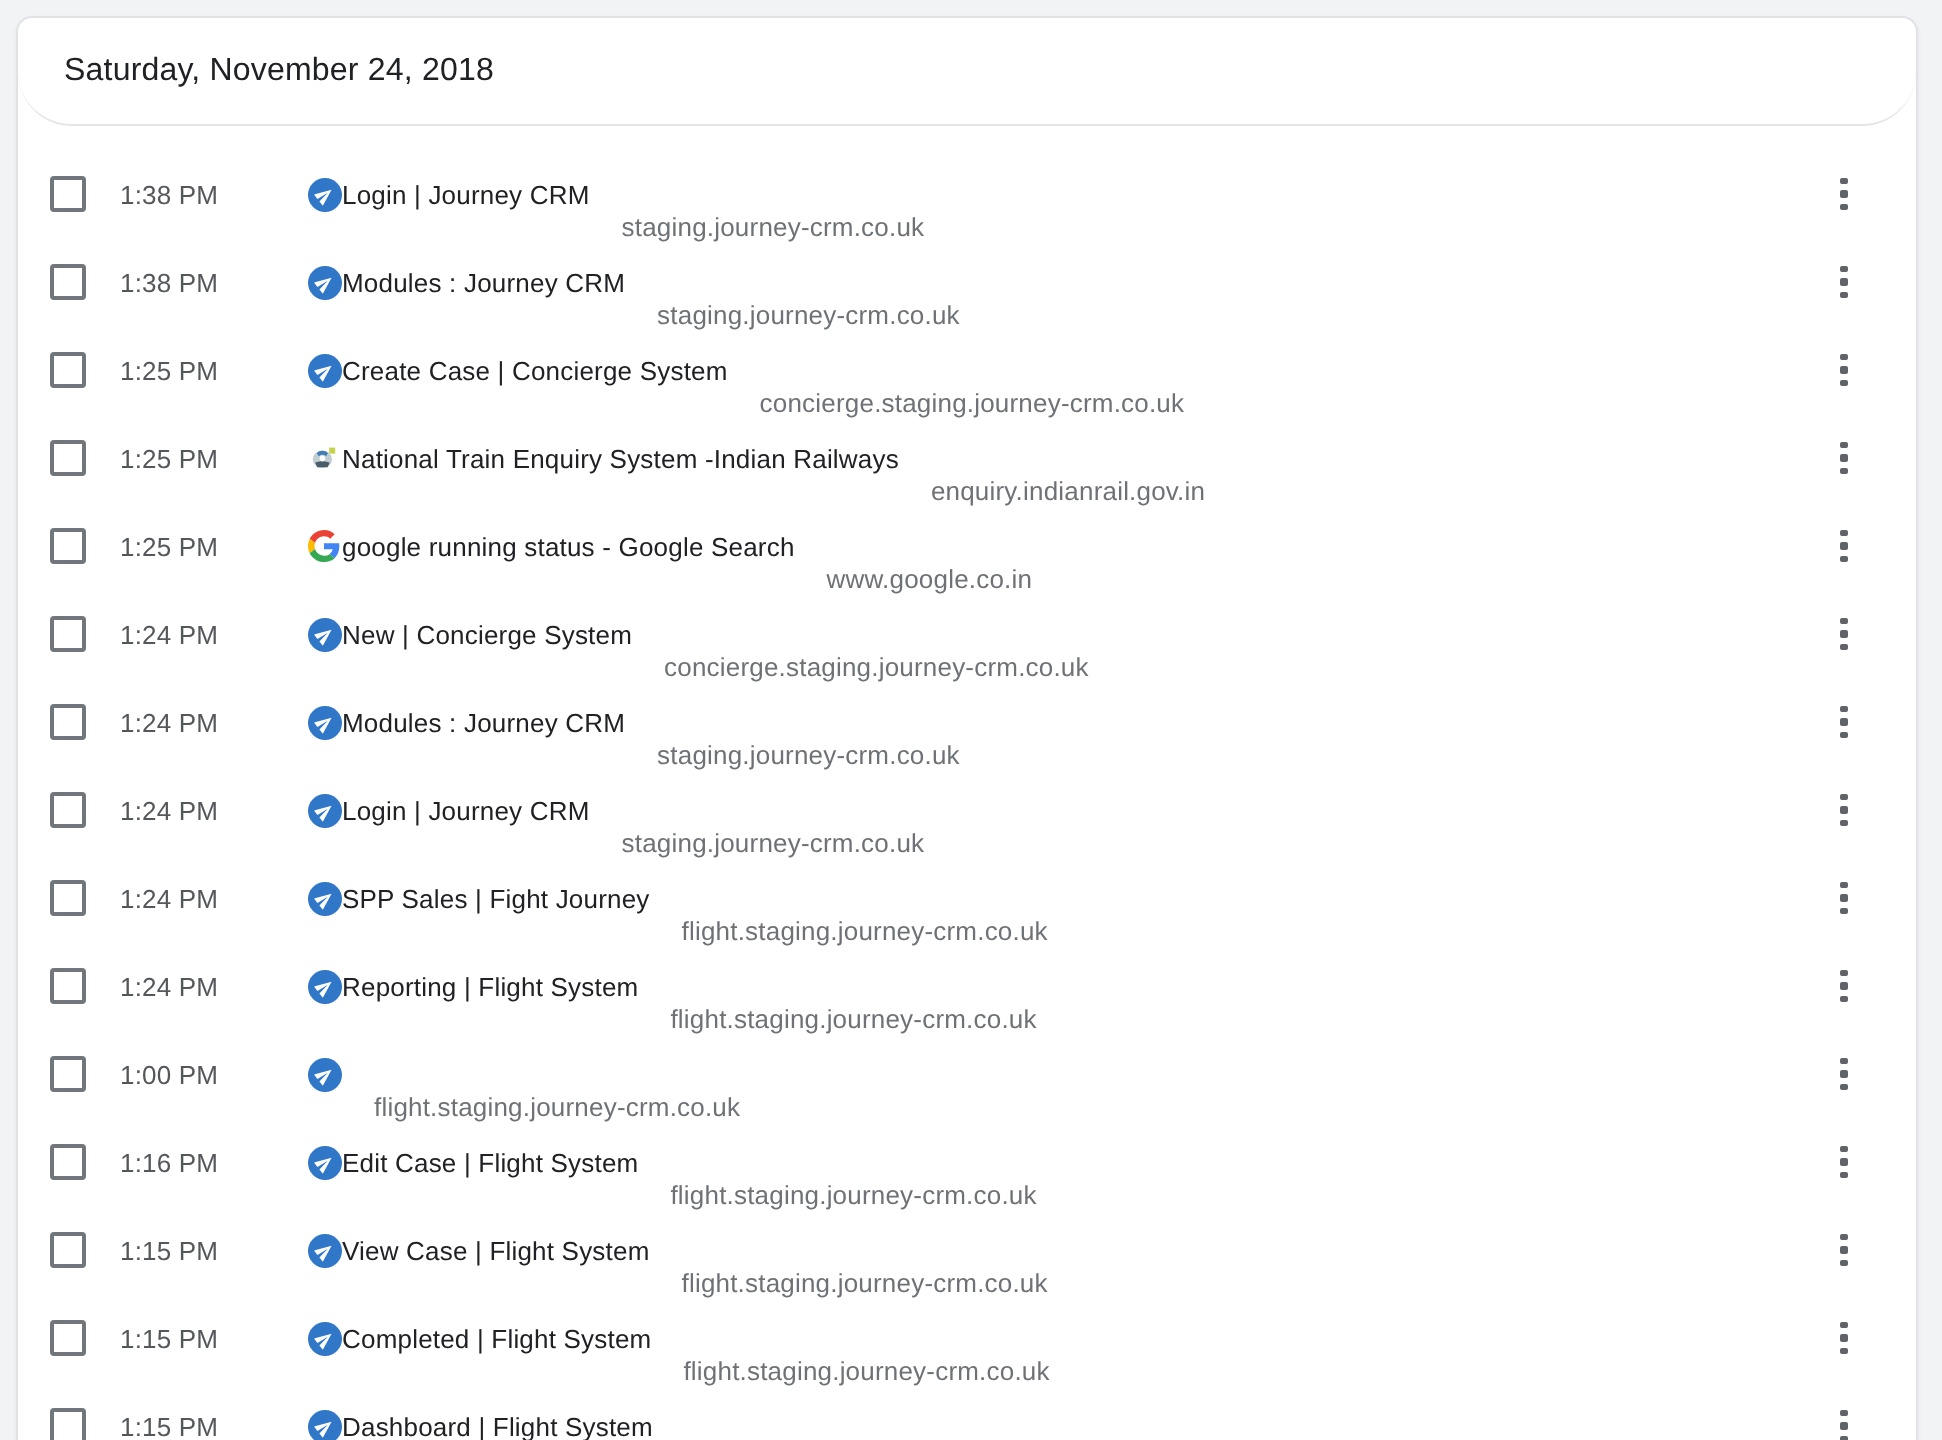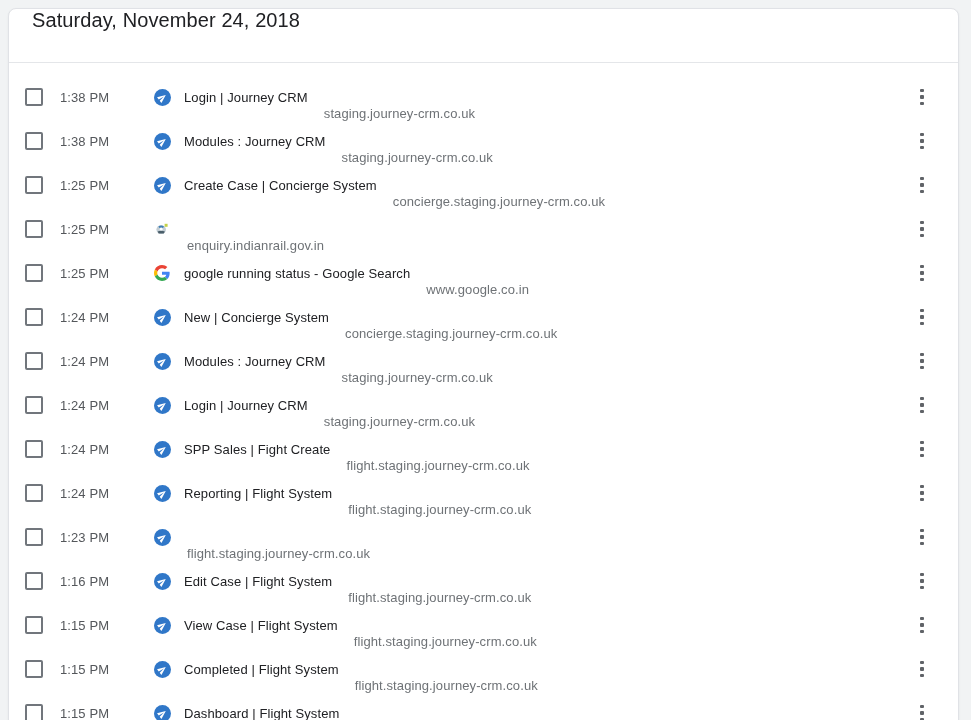--- a/index.html
+++ b/index.html
@@ -20,26 +20,27 @@
     height: 770px;
     box-sizing: border-box;
     background: #ffffff;
     border: 1px solid #e0e2e6;
     border-radius: 8px;
     box-shadow: 0 1px 2px rgba(60,64,67,0.08);
   }
   .card-header {
     height: 53px;
     display: flex;
-    align-items: flex-start;
+    align-items: center;
     padding-left: 23px;
     border-bottom: 1px solid #e4e6e9;
-    font-size: 20px;
+    font-size: 16px;
     color: #202124;
     letter-spacing: 0.1px;
+    border-radius: 27px;
   }
   .history-list {
     padding-top: 12px;
   }
   .row {
     height: 44px;
     display: flex;
     align-items: center;
     padding: 0 16px;
   }
@@ -62,21 +63,20 @@
   }
   .fav {
     width: 18px;
     height: 18px;
     flex: none;
     display: flex;
     align-items: center;
     justify-content: center;
   }
   .title {
-    margin-left: 13px;
     font-size: 13px;
     color: #202124;
     white-space: nowrap;
     text-decoration: none;
     cursor: pointer;
     letter-spacing: 0.1px;
   }
   .domain {
     margin-left: 16px;
     font-size: 13px;
@@ -186,20 +186,21 @@
     <span class="time">1:25 PM</span>
     <span class="fav">
           <svg width="16" height="16" viewBox="0 0 16 16">
             <ellipse cx="7.2" cy="8.6" rx="4.8" ry="4.4" fill="#c2cdd4"></ellipse>
             <path d="M3.6 10.4c2.2-1 5-1 7.2 0l-1 2.2H4.6z" fill="#4a5e6a"></path>
             <path d="M4.4 5.6c1.6-1.6 4-1.6 5.6 0l-1 1.5c-1.1-.9-2.5-.9-3.6 0z" fill="#3f7fb5"></path>
             <rect x="10.6" y="2.8" width="3" height="3" fill="#c5d24a"></rect>
             <circle cx="7.2" cy="8.2" r="1.4" fill="#ffffff"></circle>
           </svg>
         </span>
+    <a class="title">National Train Enquiry System -Indian Railways</a>
     <span class="domain">enquiry.indianrail.gov.in</span>
     <span class="spacer"></span>
     <button class="kebab" aria-label="More actions">
       <i></i>
           <i></i>
           <i></i>
     </button>
   </div>
 
   <div class="row">
@@ -290,21 +291,21 @@
     <span class="cb" role="checkbox" aria-checked="false"></span>
     <span class="time">1:24 PM</span>
     <span class="fav">
           <svg width="17" height="17" viewBox="0 0 24 24">
             <circle cx="12" cy="12" r="12" fill="#3077c8"></circle>
             <g transform="translate(12 12) rotate(-38) scale(0.56) translate(-12.5 -12)">
               <path fill="#ffffff" d="M2 21l21-9L2 3v7l15 2-15 2z"></path>
             </g>
           </svg>
         </span>
-    <a class="title">SPP Sales | Fight Create</a>
+    <a class="title">SPP Sales | Fight Journey</a>
     <span class="domain">flight.staging.journey-crm.co.uk</span>
     <span class="spacer"></span>
     <button class="kebab" aria-label="More actions">
       <i></i>
           <i></i>
           <i></i>
     </button>
   </div>
 
   <div class="row">
@@ -323,21 +324,21 @@
     <span class="spacer"></span>
     <button class="kebab" aria-label="More actions">
       <i></i>
           <i></i>
           <i></i>
     </button>
   </div>
 
   <div class="row">
     <span class="cb" role="checkbox" aria-checked="false"></span>
-    <span class="time">1:23 PM</span>
+    <span class="time">1:00 PM</span>
     <span class="fav">
           <svg width="17" height="17" viewBox="0 0 24 24">
             <circle cx="12" cy="12" r="12" fill="#3077c8"></circle>
             <g transform="translate(12 12) rotate(-38) scale(0.56) translate(-12.5 -12)">
               <path fill="#ffffff" d="M2 21l21-9L2 3v7l15 2-15 2z"></path>
             </g>
           </svg>
         </span>
     <span class="domain">flight.staging.journey-crm.co.uk</span>
     <span class="spacer"></span>

